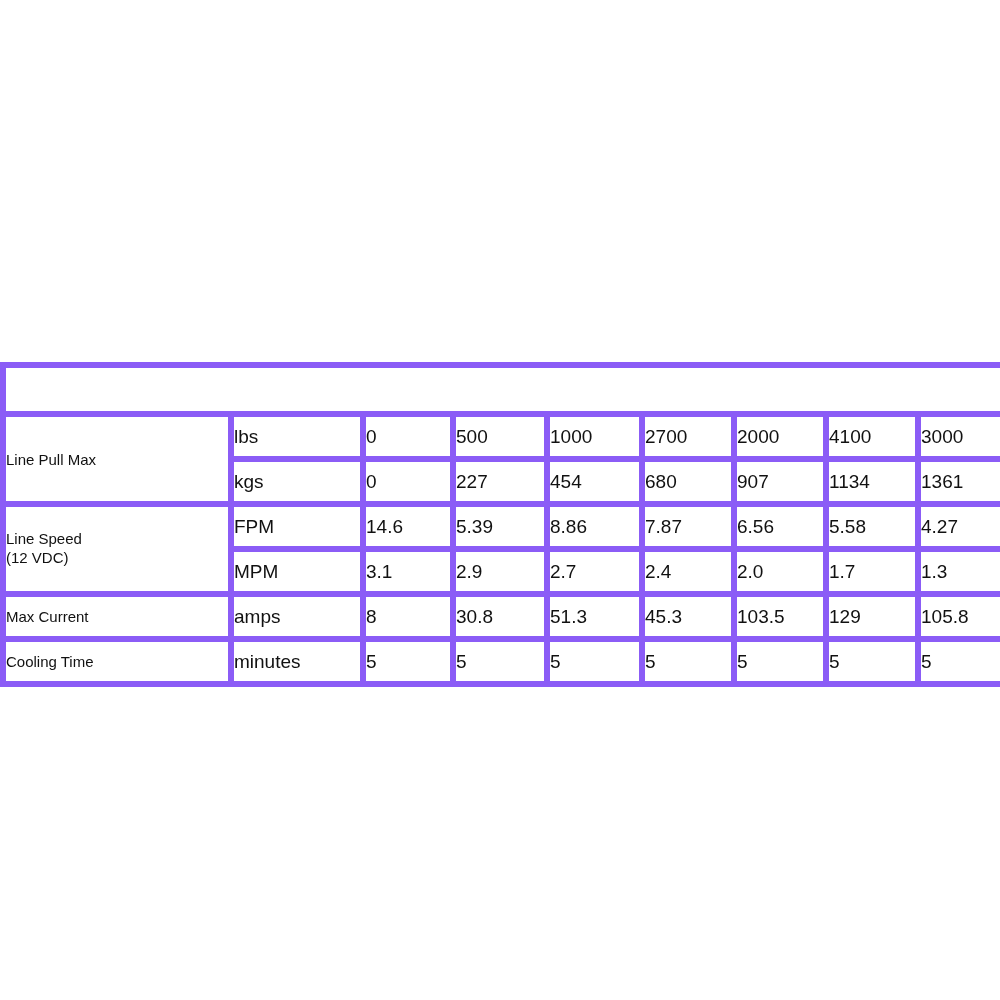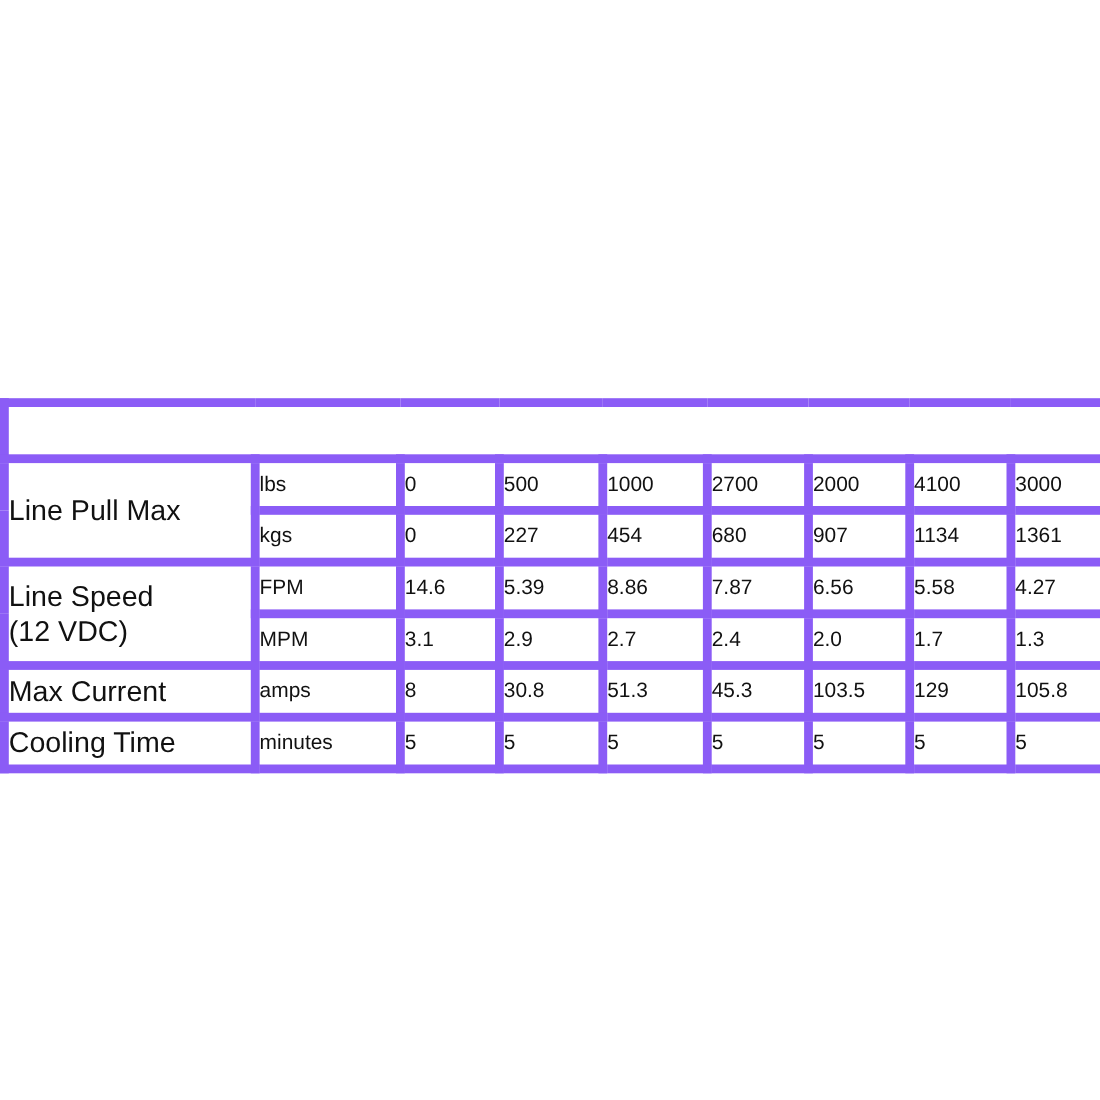--- a/index.html
+++ b/index.html
@@ -27,39 +27,39 @@
   }
 
   table.spec {
     width: 1000px;
     border-collapse: collapse;
     table-layout: fixed;
     background: #ffffff;
   }
 
   table.spec td, table.spec th {
-    border: 8px solid #8b5cf6;
+    border: 6px solid #8b5cf6;
     padding: 0;
     background: #ffffff;
   }
 
   .title-cell {
     background: #1a1a1a;
     color: #ffffff;
     text-align: center;
     font-size: 27px;
     font-weight: 400;
     height: 43px;
     line-height: 43px;
     letter-spacing: 0.2px;
     border: 2px solid #111111;
   }
 
   td.label {
-    font-size: 26px;
+    font-size: 15px;
     color: #111111;
     padding-left: 14px;
     height: 39px;
     vertical-align: middle;
   }
 
   td.unit {
     font-size: 19px;
     color: #111111;
     padding-left: 12px;

